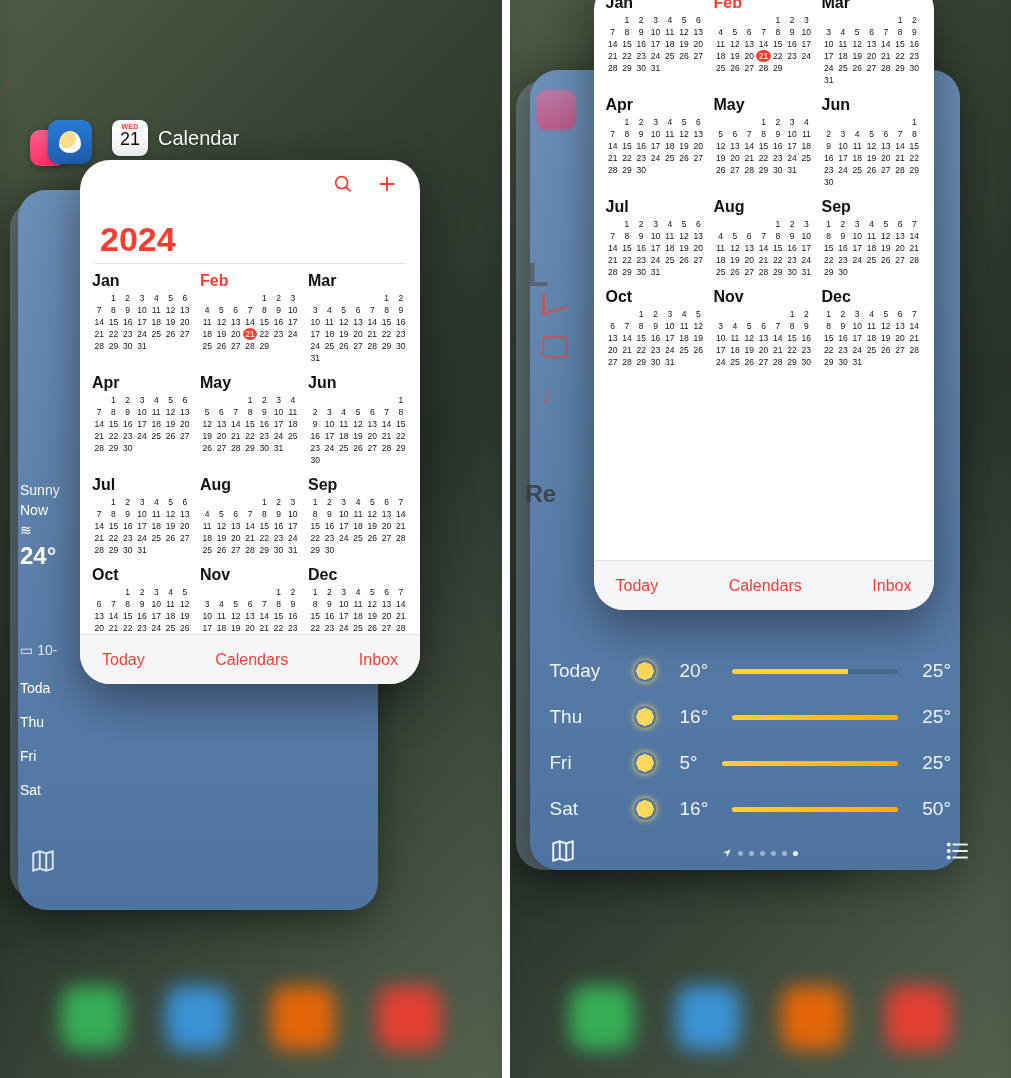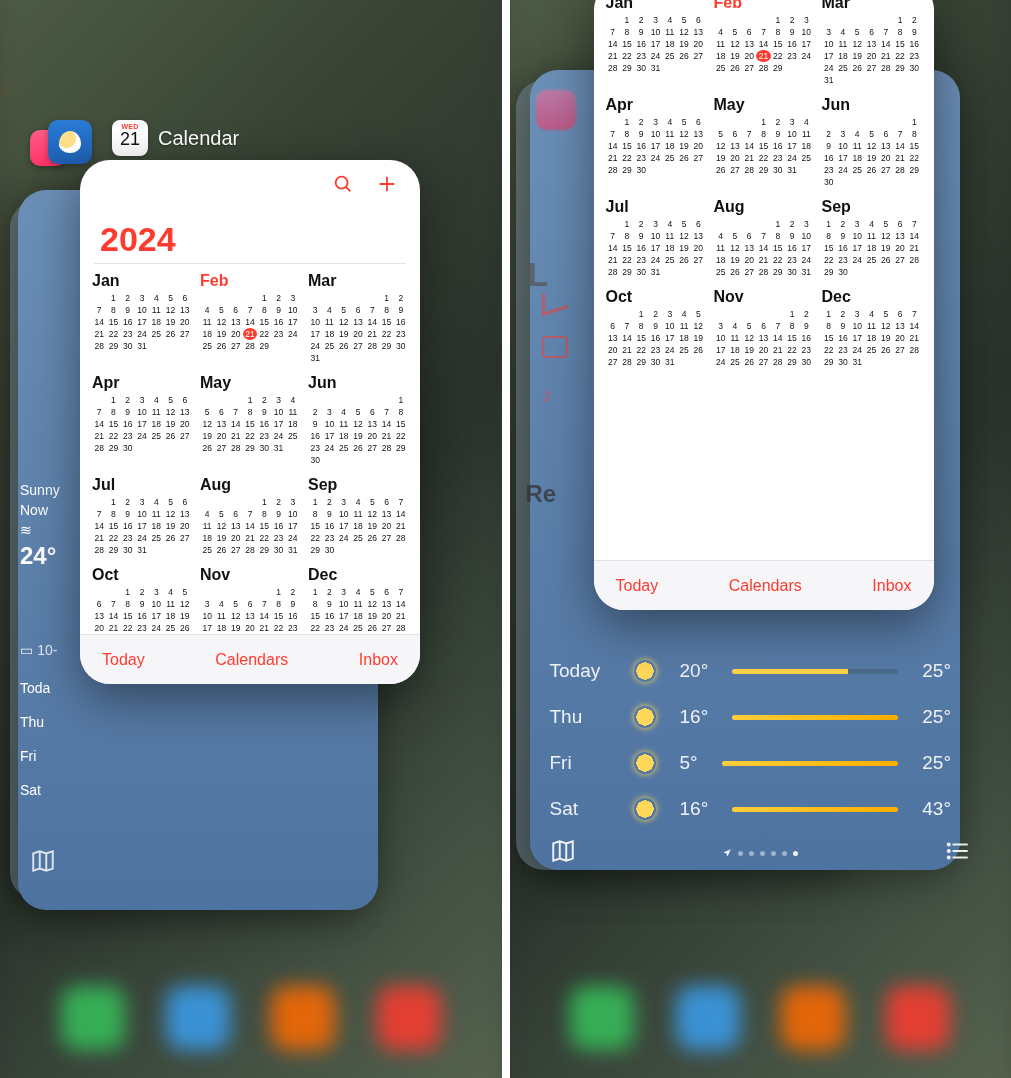--- a/index.html
+++ b/index.html
@@ -648,21 +648,21 @@
           <span class="sun"></span>
         <span class="t">5°</span>
           <span class="bar"></span>
           <span class="t">25°</span>
       </div>
       <div class="wrow" style="top:798px">
         <span class="t" style="width:60px">Sat</span>
           <span class="sun"></span>
         <span class="t">16°</span>
           <span class="bar"></span>
-          <span class="t">43°</span>
+          <span class="t">50°</span>
       </div>
     </div>
 
     <div class="bottombar" style="bottom:210px">
       <span><svg viewBox="0 0 24 24">
             <path d="M9 3 3 5v16l6-2 6 2 6-2V3l-6 2-6-2z M9 3v16 M15 5v16"></path>
           </svg></span>
       <span class="pager">
         <svg viewBox="0 0 24 24">
             <path d="M3 11l18-8-8 18-2-8-8-2z" fill="#fff" stroke="none"></path>

